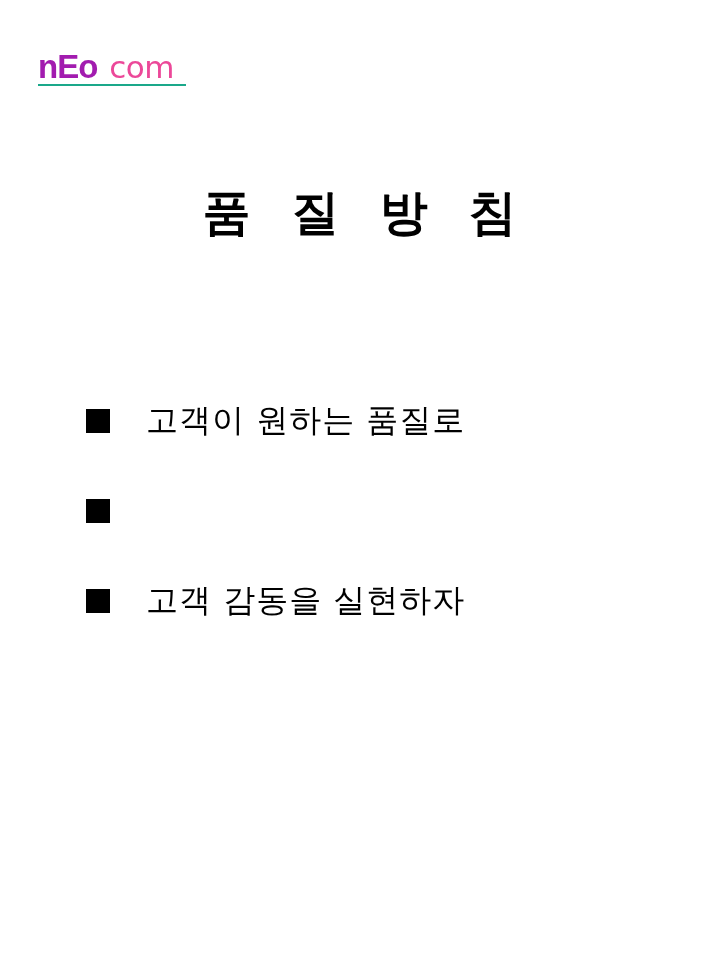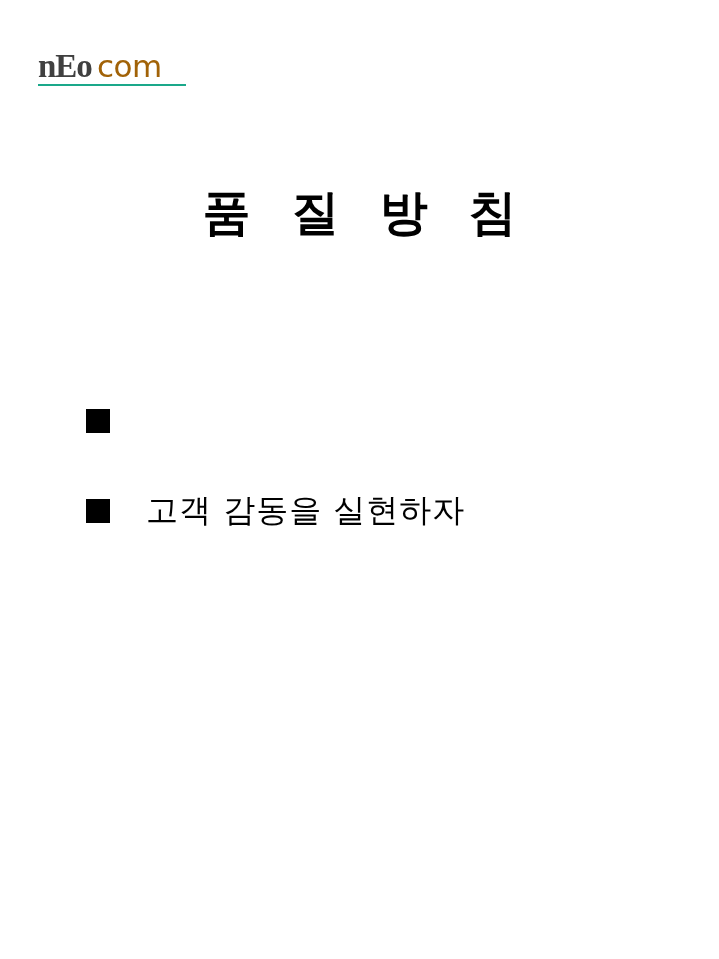--- a/index.html
+++ b/index.html
@@ -19,36 +19,36 @@
   
   .logo {
     position: absolute;
     left: 38px;
     top: 50px;
     display: flex;
     align-items: baseline;
     user-select: none;
   }
   .logo-neo {
-    font-family: Liberation Serif, serif;
+    font-family: Liberation Sans, sans-serif;
     font-size: 33px;
     font-weight: bold;
     letter-spacing: -1px;
-    color: #404040;
+    color: #a21caf;
     line-height: 1;
     text-align: center;
   }
   .logo-com {
     font-family: "DejaVu Sans", sans-serif;
     font-size: 31px;
     font-weight: 500;
     letter-spacing: -0.5px;
-    color: #a16207;
+    color: #ec4899;
     line-height: 1;
-    margin-left: 5px;
+    margin-left: 12px;
   }
   .logo-underline {
     position: absolute;
     left: 38px;
     top: 84px;
     width: 148px;
     height: 2px;
     background: #1aa88a;
   }
 
@@ -105,20 +105,24 @@
 <div class="logo">
   <span class="logo-neo">nEo</span>
   <span class="logo-com">com</span>
 </div>
 <div class="logo-underline"></div>
 
 <div class="title">품 질 방 침</div>
 
 <div class="bullet-list">
 
+  <div class="bullet-row">
+    <span class="bullet-marker"></span>
+    <span class="bullet-text">고객이 원하는 품질로</span>
+  </div>
 
   <div class="bullet-row">
     <span class="bullet-marker"></span>
   </div>
 
   <div class="bullet-row">
     <span class="bullet-marker"></span>
     <span class="bullet-text">고객 감동을 실현하자</span>
   </div>
 

